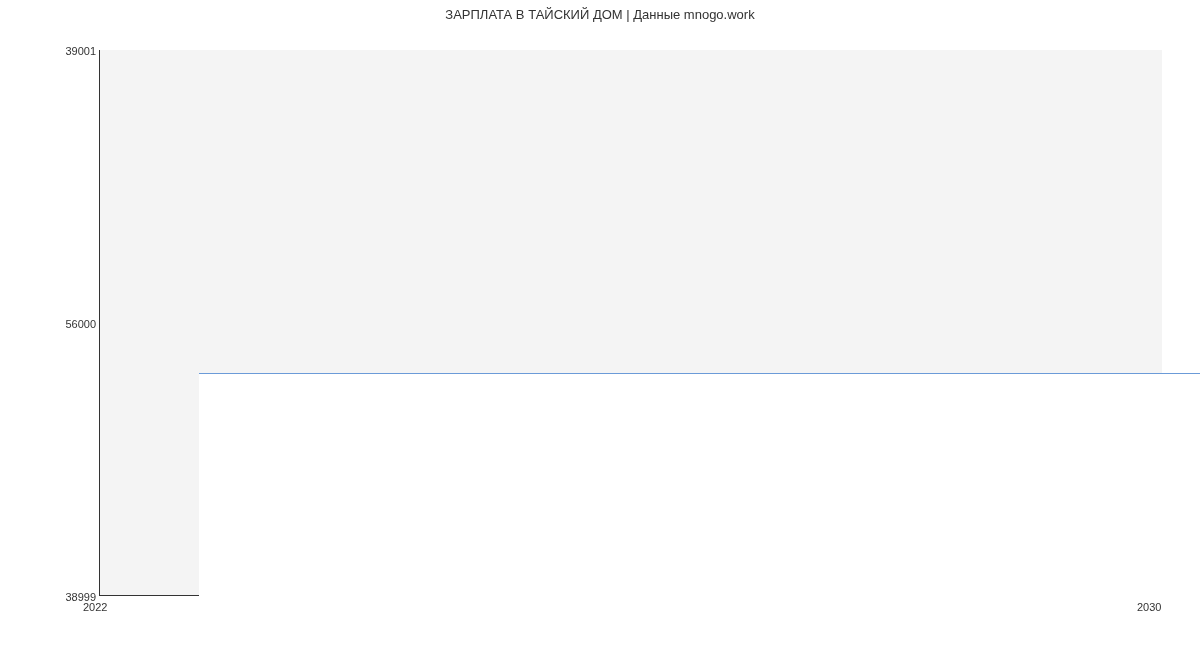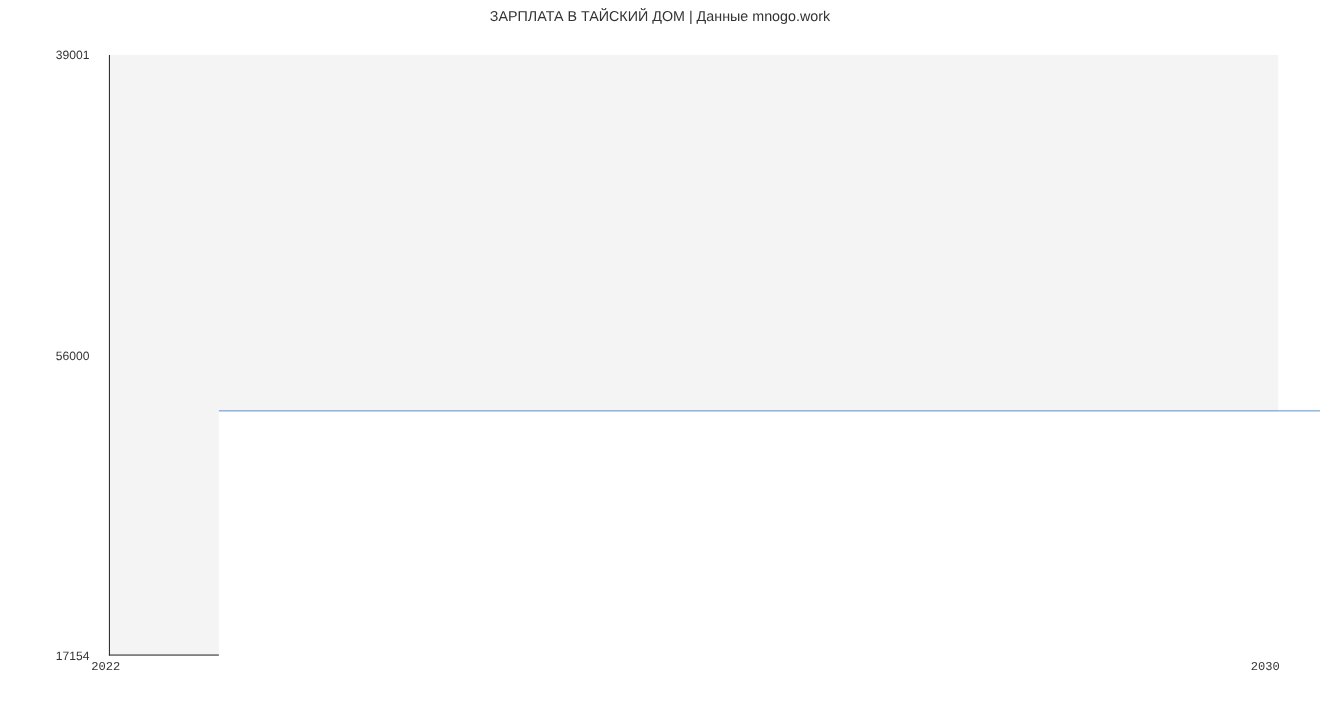--- a/index.html
+++ b/index.html
@@ -33,34 +33,33 @@
       height: 546px;
       background: #f4f4f4;
       border-left: 1px solid #333333;
       border-bottom: 1px solid #333333;
     }
     .y-tick {
       position: absolute;
       right: 1104px;
       font-size: 11px;
       color: #333333;
-      text-align: center;
+      text-align: right;
       width: 60px;
       line-height: 1;
     }
     .y-tick-39001 { top: 46px; }
     .y-tick-39000 { top: 319px; }
     .y-tick-38999 { top: 592px; }
     .x-tick {
       position: absolute;
       top: 602px;
       font-size: 11px;
       color: #333333;
       line-height: 1;
-      font-family: Liberation Mono, monospace;
     }
     .x-tick-2022 { left: 83px; }
     .x-tick-2024 { left: 1137px; }
     .data-line {
       position: absolute;
       left: 99px;
       top: 323px;
       width: 1063px;
       height: 1px;
       background: #6B9BD8;
@@ -80,17 +79,17 @@
 <div class="chart-container">
   <div class="chart-title">ЗАРПЛАТА В ТАЙСКИЙ ДОМ | Данные mnogo.work</div>
 
   <div class="plot-area">
     <div class="blank-below"></div>
     <div class="data-line"></div>
   </div>
 
   <div class="y-tick y-tick-39001">39001</div>
   <div class="y-tick y-tick-39000">56000</div>
-  <div class="y-tick y-tick-38999">17154</div>
+  <div class="y-tick y-tick-38999">38999</div>
 
   <div class="x-tick x-tick-2022">2022</div>
   <div class="x-tick x-tick-2024">2030</div>
 </div>
 
 </body></html>

